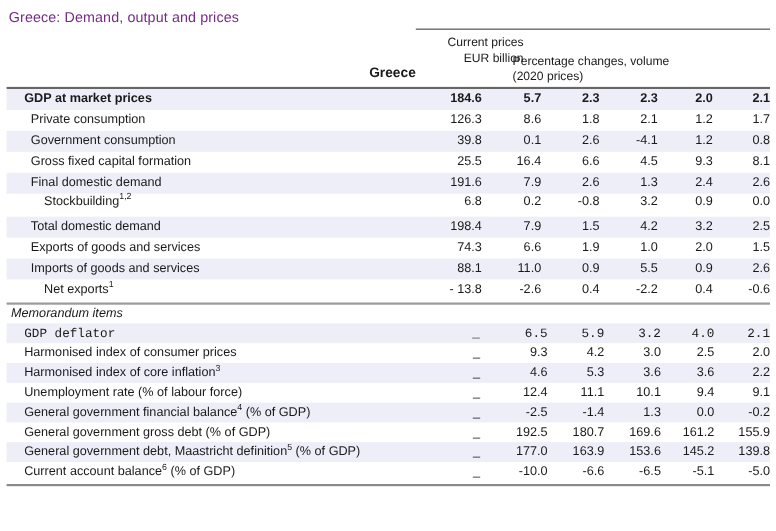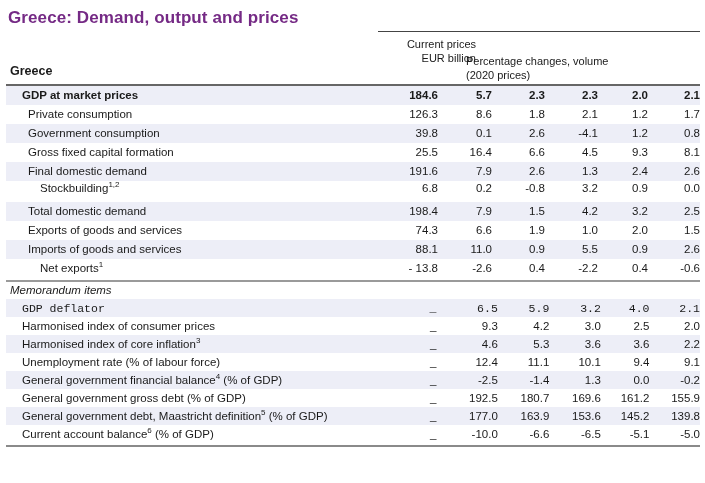--- a/index.html
+++ b/index.html
@@ -7,36 +7,36 @@
     position:relative;
     width:705px;height:483px;
     background:#ffffff;
     font-family:"Liberation Sans","DejaVu Sans",sans-serif;
     color:#1a1a1a;
     overflow:hidden;
     box-sizing:border-box;
   }
   .title{
     padding:8px 0 0 8px;
-    font-size:17px;
-    font-weight:bold;
+    font-size:13px;
+    font-weight:normal;
     color:#752a85;
     letter-spacing:.1px;
   }
   .table{margin:0 5px 0 6px;}
   
   .numwrap{display:flex;width:322px;flex:0 0 322px;}
   .c0{width:60px;} .c1{width:54px;} .c2{width:53px;} .c3{width:53px;} .c4{width:50px;} .c5{width:52px;}
   .num{text-align:right;}
   
   .years-row{display:flex;margin-top:14px;font-weight:bold;font-size:11.5px;line-height:15px;}
   .label-spacer{flex:1;}
   .years-underline{margin-left:372px;width:322px;border-top:1px solid #444;margin-top:3px;}
   .subheader-row{display:flex;align-items:flex-end;height:44px;padding-top:4px;}
-  .region-label{flex:1;font-weight:bold;font-size:12.5px;padding:0 0 2px 4px;}
+  .region-label{flex:1;font-weight:bold;font-size:12.5px;padding:0 0 2px 4px;text-align:right;}
   .sub-numarea{position:relative;width:322px;flex:0 0 322px;height:100%;}
   .sub-col1{
     position:absolute;left:-12px;top:2px;width:110px;
     text-align:right;font-size:11px;line-height:13.5px;
   }
   .sub-pct{
     position:absolute;left:88px;right:-6px;top:2px;
     text-align:left;font-size:11px;line-height:13.5px;margin-top:17px;
   }
   .rule-top{border-top:2px solid #666;margin-top:4px;}

